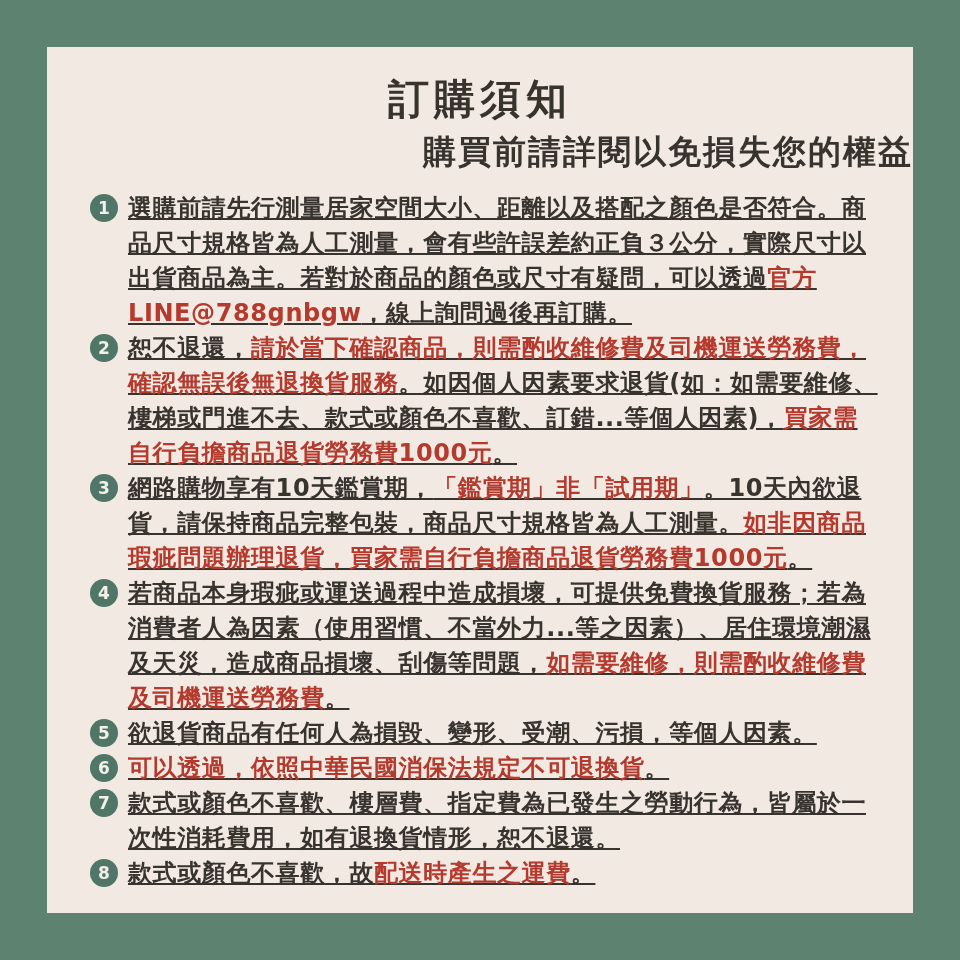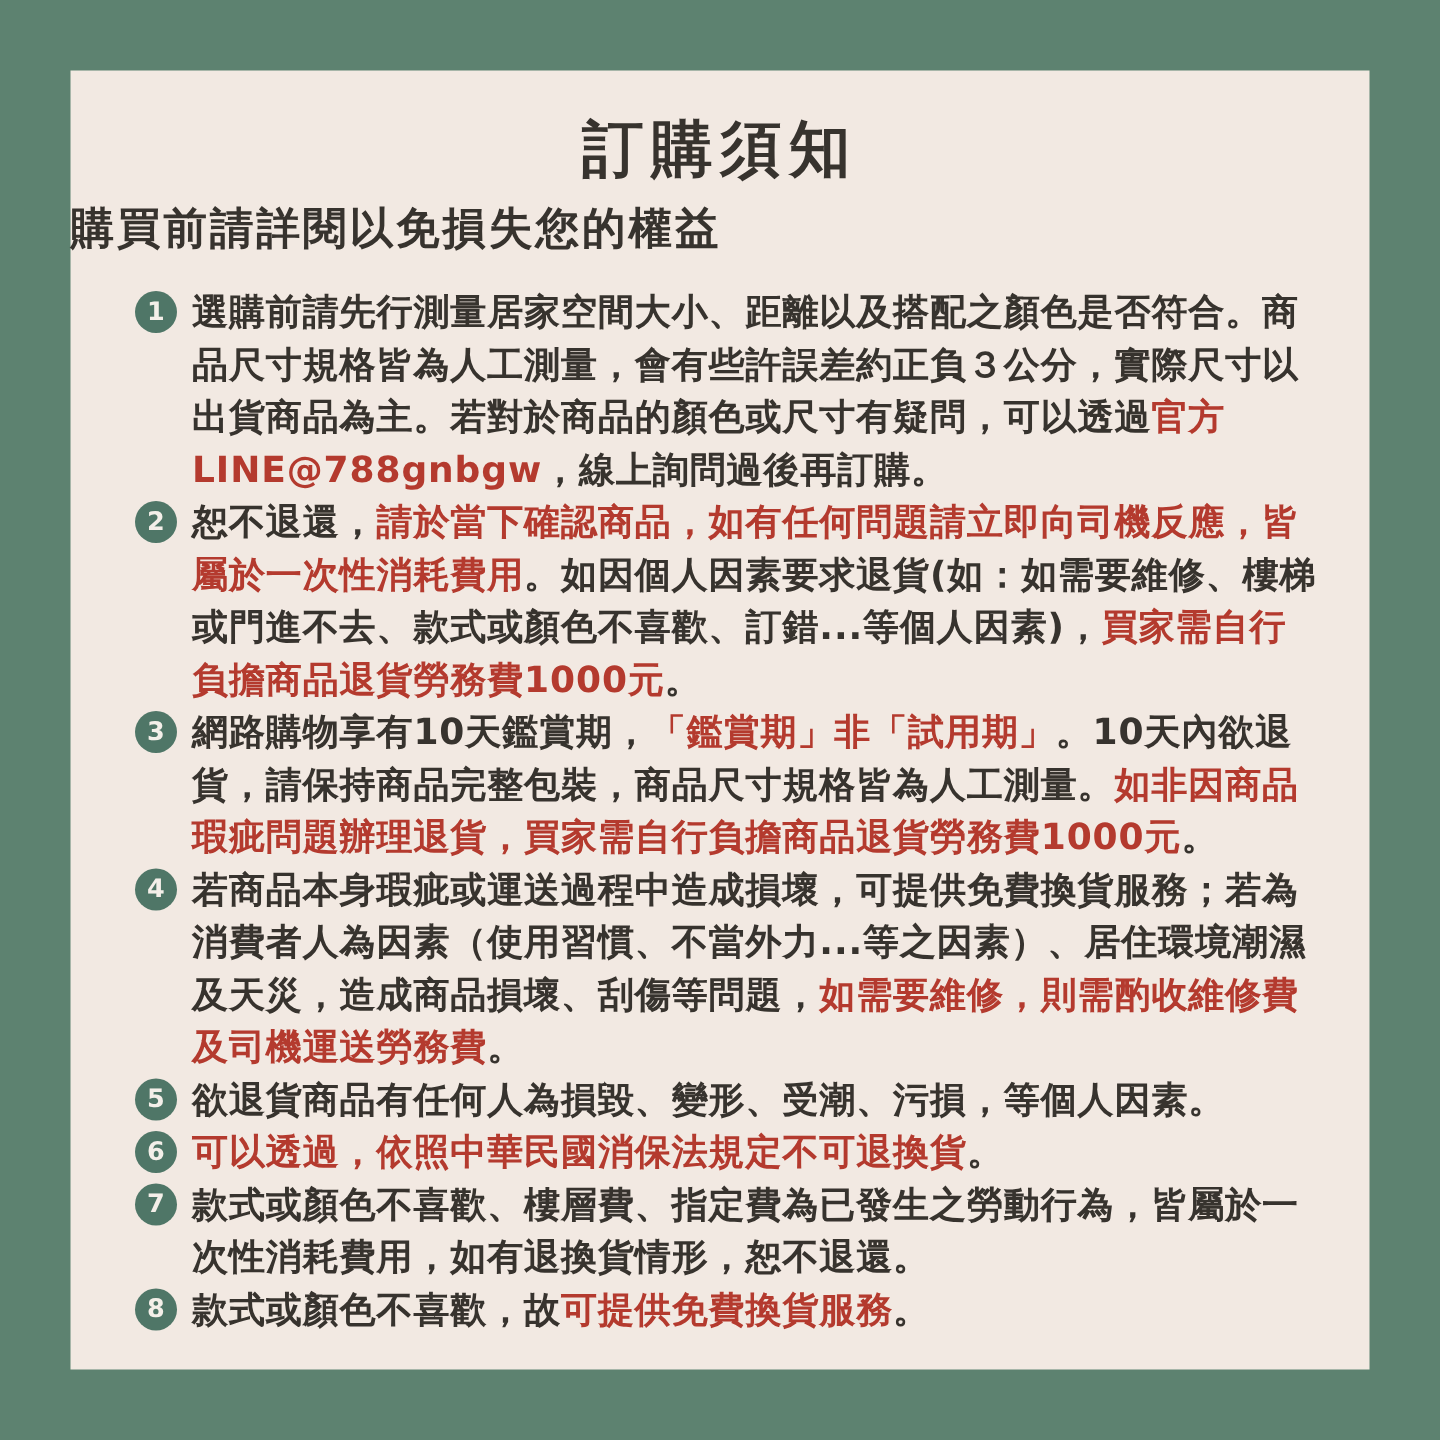--- a/index.html
+++ b/index.html
@@ -25,62 +25,63 @@
   }
   .title{
     margin:28px 0 0 0;
     text-align:center;
     font-size:41px;line-height:48px;
     letter-spacing:5px;
     color:var(--dark);
   }
   .subtitle{
     margin:11px 0 0 0;
-    text-align:left;
-    font-size:29px;line-height:36px;
+    text-align:right;
+    font-size:33px;line-height:36px;
     letter-spacing:2px;
     color:var(--dark);
   }
   .list{margin:21px 0 0 43px;}
   .item{display:flex;align-items:flex-start;}
   .badge{
     flex:0 0 28px;
     width:28px;height:28px;border-radius:50%;
     background:var(--badge);
     color:#f4efe9;
     font-size:17px;line-height:28px;text-align:center;
     margin:3px 10px 0 0;
   }
   .text{
     margin:0;
     width:752px;
     font-size:24px;line-height:35px;
     letter-spacing:0.6px;
     color:var(--dark);
     overflow-wrap:break-word;
+    text-decoration:underline;
   }
   .text .dark{color:var(--dark);}
   .text .red{color:var(--red);}
 </style>
 </head>
 <body>
 
 <div class="frame">
   <div class="panel">
     <h1 class="title">訂購須知</h1>
     <h2 class="subtitle">購買前請詳閱以免損失您的權益</h2>
     <div class="list">
   <div class="item">
     <span class="badge">1</span>
     <p class="text"><span class="dark">選購前請先行測量居家空間大小、距離以及搭配之顏色是否符合。商品尺寸規格皆為人工測量，會有些許誤差約正負３公分，實際尺寸以出貨商品為主。若對於商品的顏色或尺寸有疑問，可以透過</span><span class="red">官方LINE@788gnbgw</span><span class="dark">，線上詢問過後再訂購。</span></p>
   </div>
 
   <div class="item">
     <span class="badge">2</span>
-    <p class="text"><span class="dark">恕不退還，</span><span class="red">請於當下確認商品，如有任何問題請立即向司機反應，皆屬於一次性消耗費用</span><span class="dark">。如因個人因素要求退貨(如：如需要維修、樓梯或門進不去、款式或顏色不喜歡、訂錯...等個人因素)，</span><span class="red">買家需自行負擔商品退貨勞務費1000元</span><span class="dark">。</span></p>
+    <p class="text"><span class="dark">恕不退還，</span><span class="red">請於當下確認商品，則需酌收維修費及司機運送勞務費，確認無誤後無退換貨服務</span><span class="dark">。如因個人因素要求退貨(如：如需要維修、樓梯或門進不去、款式或顏色不喜歡、訂錯...等個人因素)，</span><span class="red">買家需自行負擔商品退貨勞務費1000元</span><span class="dark">。</span></p>
   </div>
 
   <div class="item">
     <span class="badge">3</span>
     <p class="text"><span class="dark">網路購物享有10天鑑賞期，</span><span class="red">「鑑賞期」非「試用期」</span><span class="dark">。10天內欲退貨，請保持商品完整包裝，商品尺寸規格皆為人工測量。</span><span class="red">如非因商品瑕疵問題辦理退貨，買家需自行負擔商品退貨勞務費1000元</span><span class="dark">。</span></p>
   </div>
 
   <div class="item">
     <span class="badge">4</span>
     <p class="text"><span class="dark">若商品本身瑕疵或運送過程中造成損壞，可提供免費換貨服務；若為消費者人為因素（使用習慣、不當外力...等之因素）、居住環境潮濕及天災，造成商品損壞、刮傷等問題，</span><span class="red">如需要維修，則需酌收維修費及司機運送勞務費</span><span class="dark">。</span></p>
@@ -96,17 +97,17 @@
     <p class="text"><span class="red">可以透過，依照中華民國消保法規定不可退換貨</span><span class="dark">。</span></p>
   </div>
 
   <div class="item">
     <span class="badge">7</span>
     <p class="text"><span class="dark">款式或顏色不喜歡、樓層費、指定費為已發生之勞動行為，皆屬於一次性消耗費用，如有退換貨情形，恕不退還。</span></p>
   </div>
 
   <div class="item">
     <span class="badge">8</span>
-    <p class="text"><span class="dark">款式或顏色不喜歡，故</span><span class="red">可提供免費換貨服務</span><span class="dark">。</span></p>
+    <p class="text"><span class="dark">款式或顏色不喜歡，故</span><span class="red">配送時產生之運費</span><span class="dark">。</span></p>
   </div>
 </div>
   </div>
 </div>
 
 </body></html>

